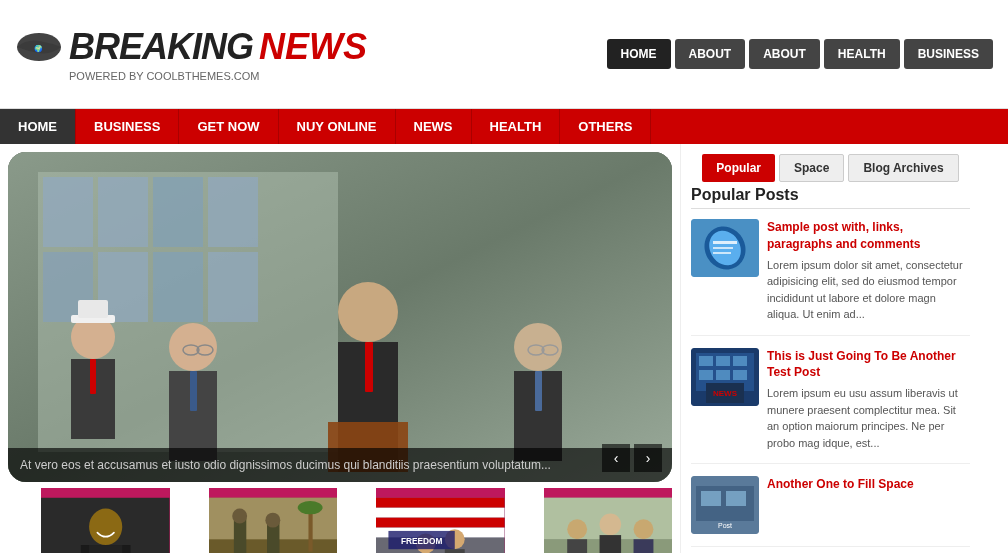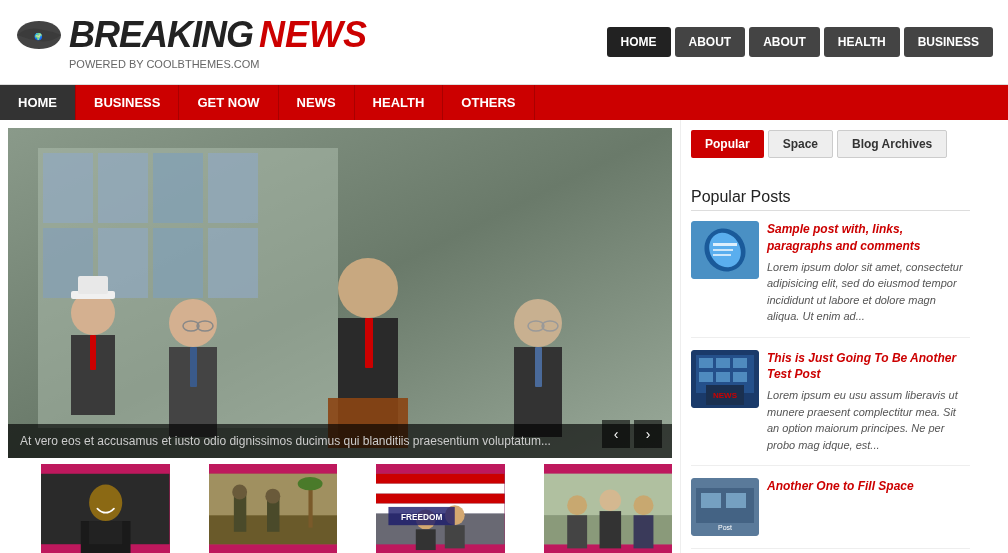--- a/index.html
+++ b/index.html
@@ -1,19 +1,19 @@
 <!DOCTYPE html>
 <html><head>
   <meta charset="utf-8">
   <style>
     * { margin: 0; padding: 0; box-sizing: border-box; }
     body { font-family: Arial, sans-serif; background: #f0f0f0; width: 1008px; font-size: 13px; }
 
     
-    #header { background: #fff; display: flex; align-items: center; justify-content: space-between; padding: 14px 15px; border-bottom: 1px solid #ddd; }
+    #header { background: #fff; display: flex; align-items: center; justify-content: space-between; padding: 26px 15px; border-bottom: 1px solid #ddd; }
     #logo-area { display: flex; flex-direction: column; }
     #logo-title { display: flex; align-items: center; gap: 6px; }
     #logo-icon { width: 48px; height: 32px; }
     #logo-breaking { font-size: 36px; font-weight: 900; color: #222; font-style: italic; letter-spacing: -1px; }
     #logo-news { font-size: 36px; font-weight: 900; color: #cc0000; font-style: italic; }
     #logo-powered { font-size: 11px; color: #666; margin-left: 54px; margin-top: 2px; }
     #top-nav { display: flex; gap: 4px; }
     .top-nav-btn { background: #444; color: #fff; border: none; padding: 8px 14px; font-size: 12px; font-weight: bold; cursor: pointer; border-radius: 3px; }
     .top-nav-btn.active { background: #222; }
 
@@ -22,42 +22,42 @@
     .nav-item { color: #fff; font-weight: bold; font-size: 13px; padding: 10px 18px; cursor: pointer; text-transform: uppercase; border-right: 1px solid #aa0000; }
     .nav-item:first-child { background: #333; }
 
     
     #content-area { display: flex; gap: 0; background: #fff; }
 
     
     #main-left { width: 680px; padding: 8px; }
 
     
-    #hero { position: relative; width: 664px; height: 330px; overflow: hidden; background: #555; }
+    #hero { position: relative; width: 664px; height: 330px; overflow: hidden; background: #555; border-radius: 18px; }
     #hero-caption { position: absolute; bottom: 0; left: 0; right: 0; background: rgba(0,0,0,0.65); color: #ccc; font-size: 12px; padding: 10px 12px; }
     #hero-nav { position: absolute; bottom: 10px; right: 10px; display: flex; gap: 4px; }
     .hero-arrow { background: rgba(0,0,0,0.6); color: #fff; border: none; width: 28px; height: 28px; cursor: pointer; font-size: 14px; display: flex; align-items: center; justify-content: center; }
 
     
     #thumb-row { display: flex; gap: 6px; margin-top: 6px; }
     .thumb { flex: 1; height: 90px; background: #be185d; overflow: hidden; position: relative; margin-left: 33px; }
     .thumb-img-placeholder { width: 100%; height: 100%; }
 
     
     #sidebar { width: 300px; padding: 10px; background: #fff; border-left: 1px solid #eee; }
-    #sidebar-tabs { display: flex; gap: 4px; margin-bottom: 30px; }
+    #sidebar-tabs { display: flex; gap: 4px; margin-bottom: 4px; justify-content: center; }
     .sidebar-tab { padding: 6px 14px; font-size: 12px; font-weight: bold; cursor: pointer; border-radius: 2px; border: none; }
     .sidebar-tab.active { background: #cc0000; color: #fff; }
     .sidebar-tab.inactive { background: #eee; color: #333; border: 1px solid #ccc; }
 
-    #popular-posts-title { font-size: 16px; font-weight: normal; color: #222; margin-bottom: 10px; padding-bottom: 4px; border-bottom: 1px solid #ddd; }
+    #popular-posts-title { font-size: 16px; font-weight: bold; color: #222; margin-bottom: 10px; padding-bottom: 4px; border-bottom: 1px solid #ddd; }
 
     .post-item { display: flex; gap: 8px; margin-bottom: 12px; padding-bottom: 12px; border-bottom: 1px solid #eee; }
     .post-thumb { width: 68px; height: 58px; flex-shrink: 0; border-radius: 2px; overflow: hidden; }
-    .post-content { flex: 1; font-style: italic; }
+    .post-content { flex: 1; }
     .post-title { font-size: 12px; font-weight: bold; color: #cc0000; line-height: 1.4; margin-bottom: 4px; }
     .post-excerpt { font-size: 11px; color: #555; line-height: 1.5; }
 
     
     #hero-scene { width: 664px; height: 330px; }
   </style>
 </head>
 <body>
 
 <div id="header">
@@ -80,20 +80,21 @@
       <button class="top-nav-btn">ABOUT</button>
       <button class="top-nav-btn">HEALTH</button>
       <button class="top-nav-btn">BUSINESS</button>
     </div>
 </div>
 
 <div id="main-nav">
     <div class="nav-item">HOME</div>
     <div class="nav-item">BUSINESS</div>
     <div class="nav-item">GET NOW</div>
+    <div class="nav-item">NUY ONLINE</div>
     <div class="nav-item">NEWS</div>
     <div class="nav-item">HEALTH</div>
     <div class="nav-item">OTHERS</div>
   </div>
 
 <div id="content-area">
 
   <div id="main-left">
 
     <div id="hero">

